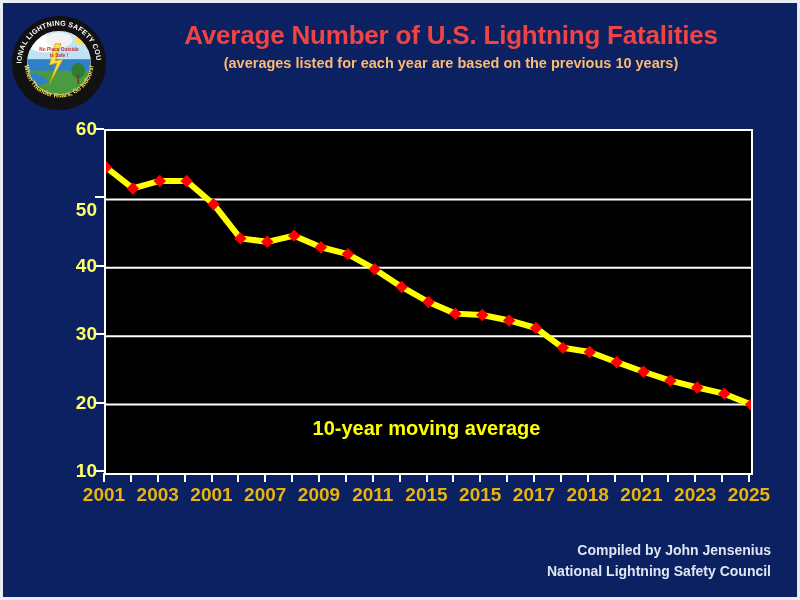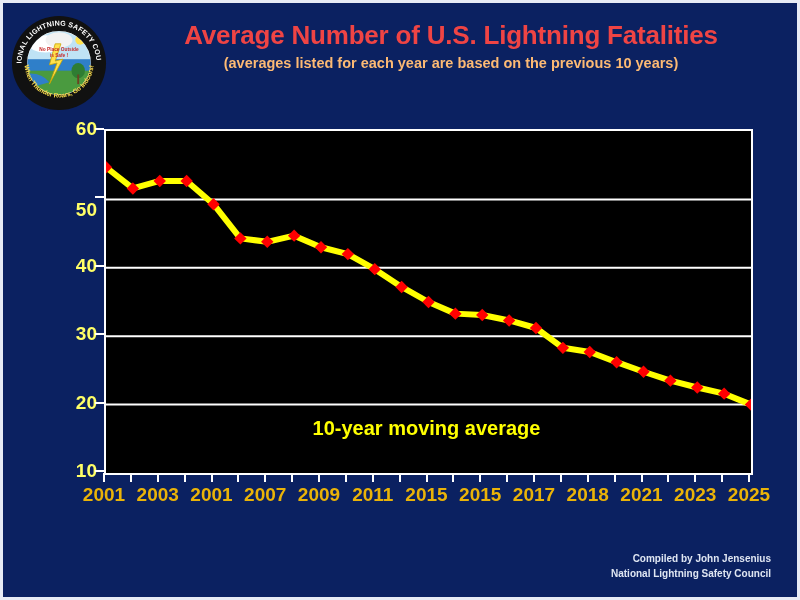--- a/index.html
+++ b/index.html
@@ -148,21 +148,21 @@
     pointer-events: none;
   }
 
   
   #footer {
     position: absolute;
     right: 26px;
     bottom: 16px;
     text-align: right;
     color: #dfe6f2;
-    font-size: 10px;
+    font-size: 14px;
     font-weight: bold;
     line-height: 1.45;
   }
 </style>
 </head>
 <body>
 
 <div id="slide">
 
   <div id="logo">

